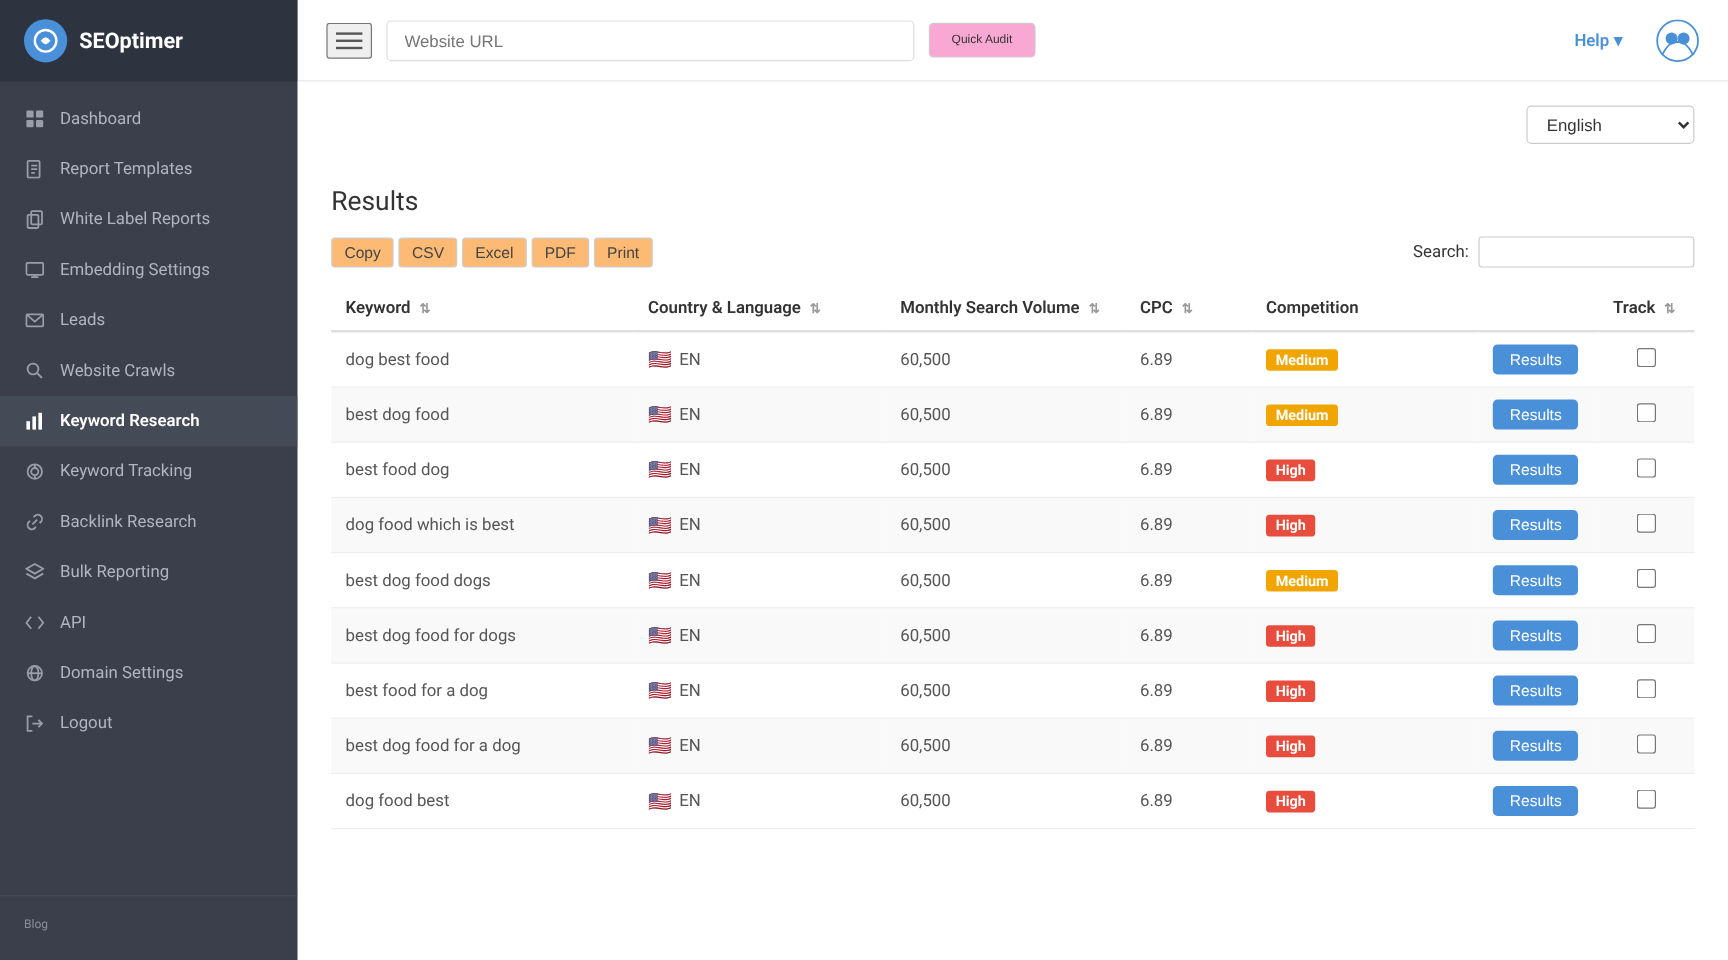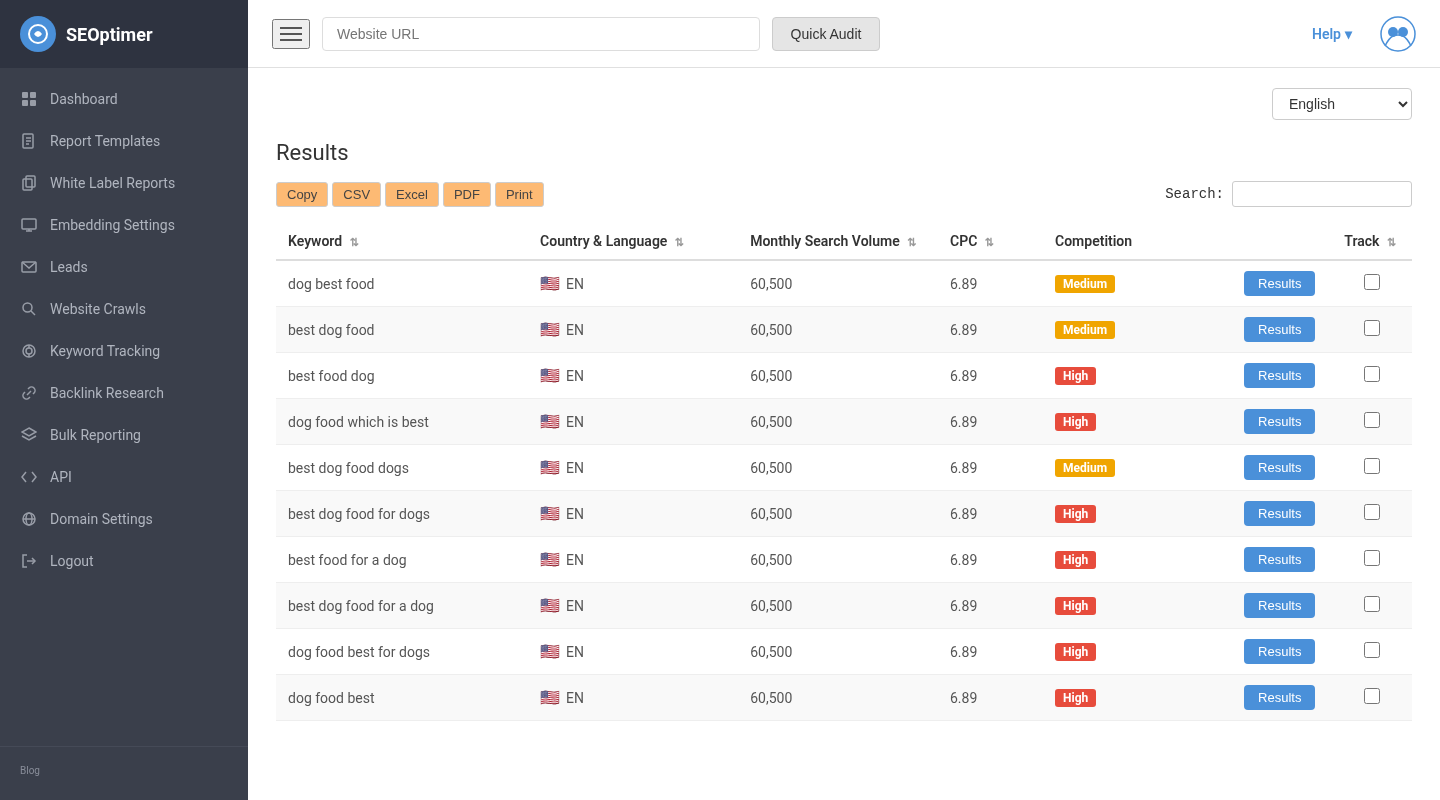--- a/index.html
+++ b/index.html
@@ -115,25 +115,25 @@
       flex: 1;
       max-width: 440px;
       border: 1px solid #ddd;
       border-radius: 4px;
       padding: 8px 14px;
       font-size: 14px;
       color: #999;
       outline: none;
     }
     .quick-audit-btn {
-      background: #e5e5e5;
+      background: #f9a8d4;
       border: 1px solid #ccc;
       border-radius: 4px;
       padding: 8px 18px;
-      font-size: 14px;
+      font-size: 10px;
       color: #333;
       cursor: pointer;
       font-weight: 500;
     }
     .header-spacer { flex: 1; }
     .help-btn {
       color: #4a90d9;
       font-size: 14px;
       font-weight: 600;
       cursor: pointer;
@@ -153,21 +153,21 @@
       flex: 1;
       overflow-y: auto;
       background: white;
       padding: 20px 28px;
     }
 
     
     .language-row {
       display: flex;
       justify-content: flex-end;
-      margin-bottom: 20px;
+      margin-bottom: 36px;
     }
     .language-select {
       border: 1px solid #ccc;
       border-radius: 4px;
       padding: 6px 12px;
       font-size: 14px;
       color: #333;
       cursor: pointer;
       background: white;
       min-width: 140px;
@@ -202,21 +202,20 @@
       cursor: pointer;
     }
     .search-row {
       display: flex;
       align-items: center;
       gap: 8px;
     }
     .search-label {
       font-size: 14px;
       color: #333;
-      font-family: Liberation Mono, monospace;
     }
     .search-input {
       border: 1px solid #ccc;
       border-radius: 3px;
       padding: 4px 8px;
       font-size: 14px;
       width: 180px;
       outline: none;
     }
 
@@ -355,20 +354,30 @@
       <span>Leads</span>
     </div>
       <div class="nav-item">
       <span class="nav-icon">
           <svg width="16" height="16" viewBox="0 0 16 16" fill="none" stroke="currentColor" stroke-width="1.5">
             <circle cx="6.5" cy="6.5" r="4.5"></circle>
             <line x1="10" y1="10" x2="14" y2="14"></line>
           </svg>
         </span>
       <span>Website Crawls</span>
+    </div>
+      <div class="nav-item active">
+      <span class="nav-icon">
+          <svg width="16" height="16" viewBox="0 0 16 16" fill="currentColor">
+            <rect x="1" y="8" width="3" height="7"></rect>
+            <rect x="6" y="4" width="3" height="11"></rect>
+            <rect x="11" y="1" width="3" height="14"></rect>
+          </svg>
+        </span>
+      <span>Keyword Research</span>
     </div>
       <div class="nav-item">
       <span class="nav-icon">
           <svg width="16" height="16" viewBox="0 0 16 16" fill="none" stroke="currentColor" stroke-width="1.5">
             <circle cx="8" cy="8" r="6"></circle>
             <circle cx="8" cy="8" r="3"></circle>
             <line x1="8" y1="2" x2="8" y2="5"></line>
             <line x1="8" y1="11" x2="8" y2="14"></line>
           </svg>
         </span>
@@ -656,40 +665,20 @@
         <span class="badge badge-high">High</span>
       </td>
       <td>
         <button class="results-btn">Results</button>
       </td>
       <td style="text-align:center;">
         <input type="checkbox" class="track-checkbox" style="">
       </td>
     </tr>
           <tr>
-      <td>dog food best for dogs</td>
-      <td>
-        <span class="flag-en">
-          <span class="flag-emoji">🇺🇸</span>
-          <span>EN</span>
-        </span>
-      </td>
-      <td>60,500</td>
-      <td>6.89</td>
-      <td>
-        <span class="badge badge-high">High</span>
-      </td>
-      <td>
-        <button class="results-btn">Results</button>
-      </td>
-      <td style="text-align:center;">
-        <input type="checkbox" class="track-checkbox" style="">
-      </td>
-    </tr>
-          <tr>
       <td>dog food best</td>
       <td>
         <span class="flag-en">
           <span class="flag-emoji">🇺🇸</span>
           <span>EN</span>
         </span>
       </td>
       <td>60,500</td>
       <td>6.89</td>
       <td>

